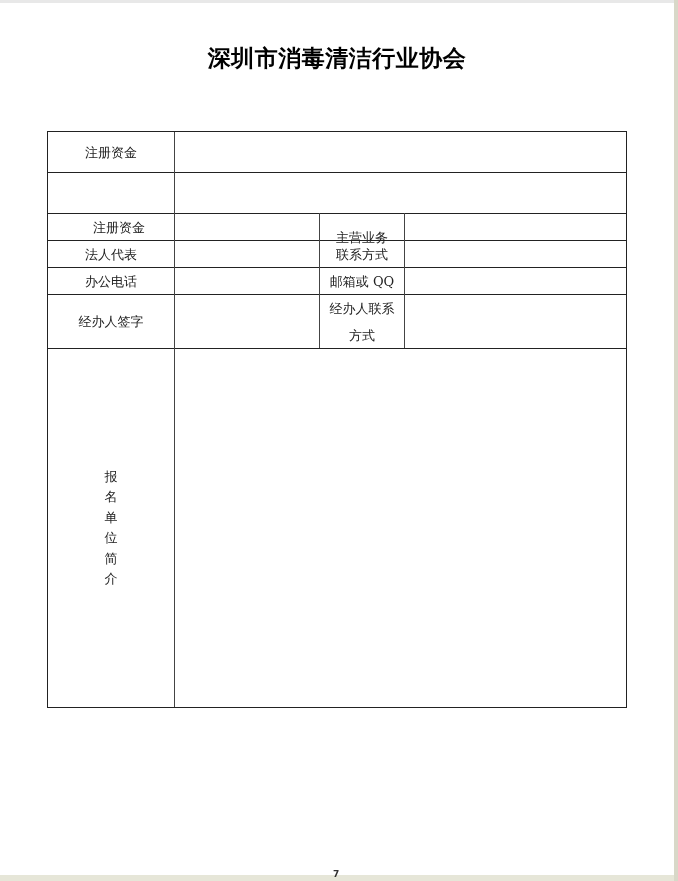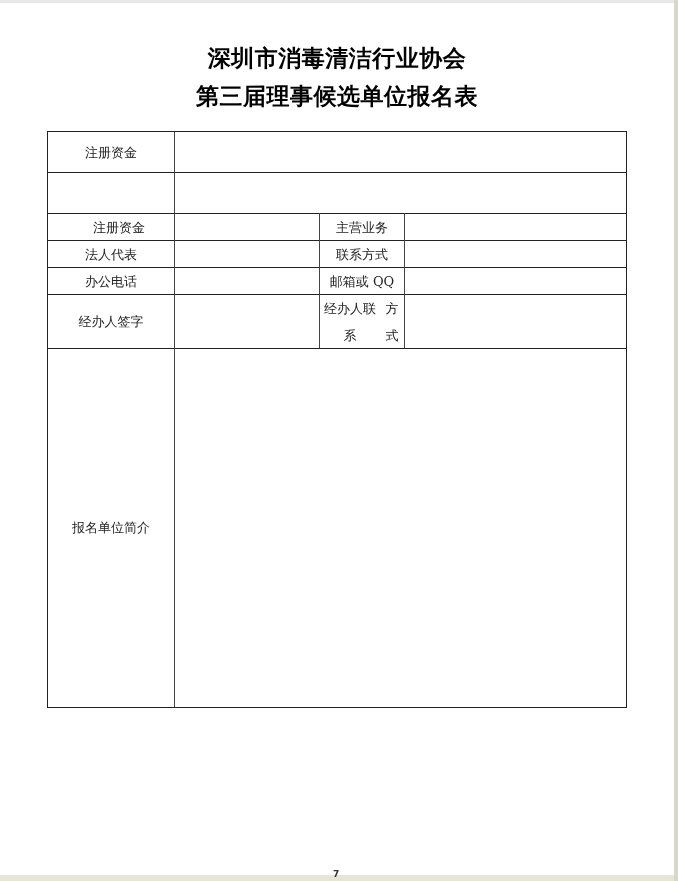--- a/index.html
+++ b/index.html
@@ -21,33 +21,32 @@
   }
   .t1 { top:40px; }
   .t2 { top:78px; }
   .tbl { position:absolute; left:47px; top:128px; width:580px; height:577px; border:1px solid #222; box-sizing:border-box; }
   .hl { position:absolute; height:1px; background:#222; }
   .vl { position:absolute; width:1px; background:#444; }
   .cell {
     position:absolute; display:flex; align-items:center; justify-content:center;
     font-size:13px; color:#222; text-align:center; line-height:27px;
   }
-  .vert { line-height:20.5px; }
+  .vert { flex-direction:column; line-height:20.5px; }
   .input { position:absolute; }
   .pgnum {
     position:absolute; left:333px; top:866px; font-size:9px; font-weight:bold; color:#333;
     font-family: "DejaVu Sans", sans-serif;
   }
 </style>
 </head>
 <body>
 
 <div class="page">
   <div class="title t1">深圳市消毒清洁行业协会</div>
-  <div class="title t2">第三届理事候选单位报名表</div>
 
   <div class="tbl">
 
     <div class="hl" style="left:0;top:40px;width:578px;"></div>
     <div class="hl" style="left:0;top:81px;width:578px;"></div>
     <div class="hl" style="left:0;top:108px;width:578px;"></div>
     <div class="hl" style="left:0;top:135px;width:578px;"></div>
     <div class="hl" style="left:0;top:162px;width:578px;"></div>
     <div class="hl" style="left:0;top:216px;width:578px;"></div>
 
@@ -55,21 +54,21 @@
     <div class="vl" style="left:271px;top:81px;height:135px;"></div>
     <div class="vl" style="left:356px;top:81px;height:135px;"></div>
 
     <div class="cell" style="left:0;top:0;width:126px;height:40px;">注册资金</div>
     <div class="input" style="left:127px;top:0;width:451px;height:40px;"></div>
 
     <div class="input" style="left:127px;top:41px;width:451px;height:40px;"></div>
 
     <div class="cell" style="left:8px;top:82px;width:126px;height:26px;">注册资金</div>
     <div class="input" style="left:127px;top:82px;width:144px;height:26px;"></div>
-    <div class="cell" style="left:272px;top:82px;width:84px;height:26px;">主营业务</div>
+    <div class="cell" style="left:272px;top:92px;width:84px;height:26px;">主营业务</div>
     <div class="input" style="left:357px;top:82px;width:221px;height:26px;"></div>
 
     <div class="cell" style="left:0;top:109px;width:126px;height:26px;">法人代表</div>
     <div class="input" style="left:127px;top:109px;width:144px;height:26px;"></div>
     <div class="cell" style="left:272px;top:109px;width:84px;height:26px;">联系方式</div>
     <div class="input" style="left:357px;top:109px;width:221px;height:26px;"></div>
 
     <div class="cell" style="left:0;top:136px;width:126px;height:26px;">办公电话</div>
     <div class="input" style="left:127px;top:136px;width:144px;height:26px;"></div>
     <div class="cell" style="left:272px;top:136px;width:84px;height:26px;">邮箱或 QQ</div>

